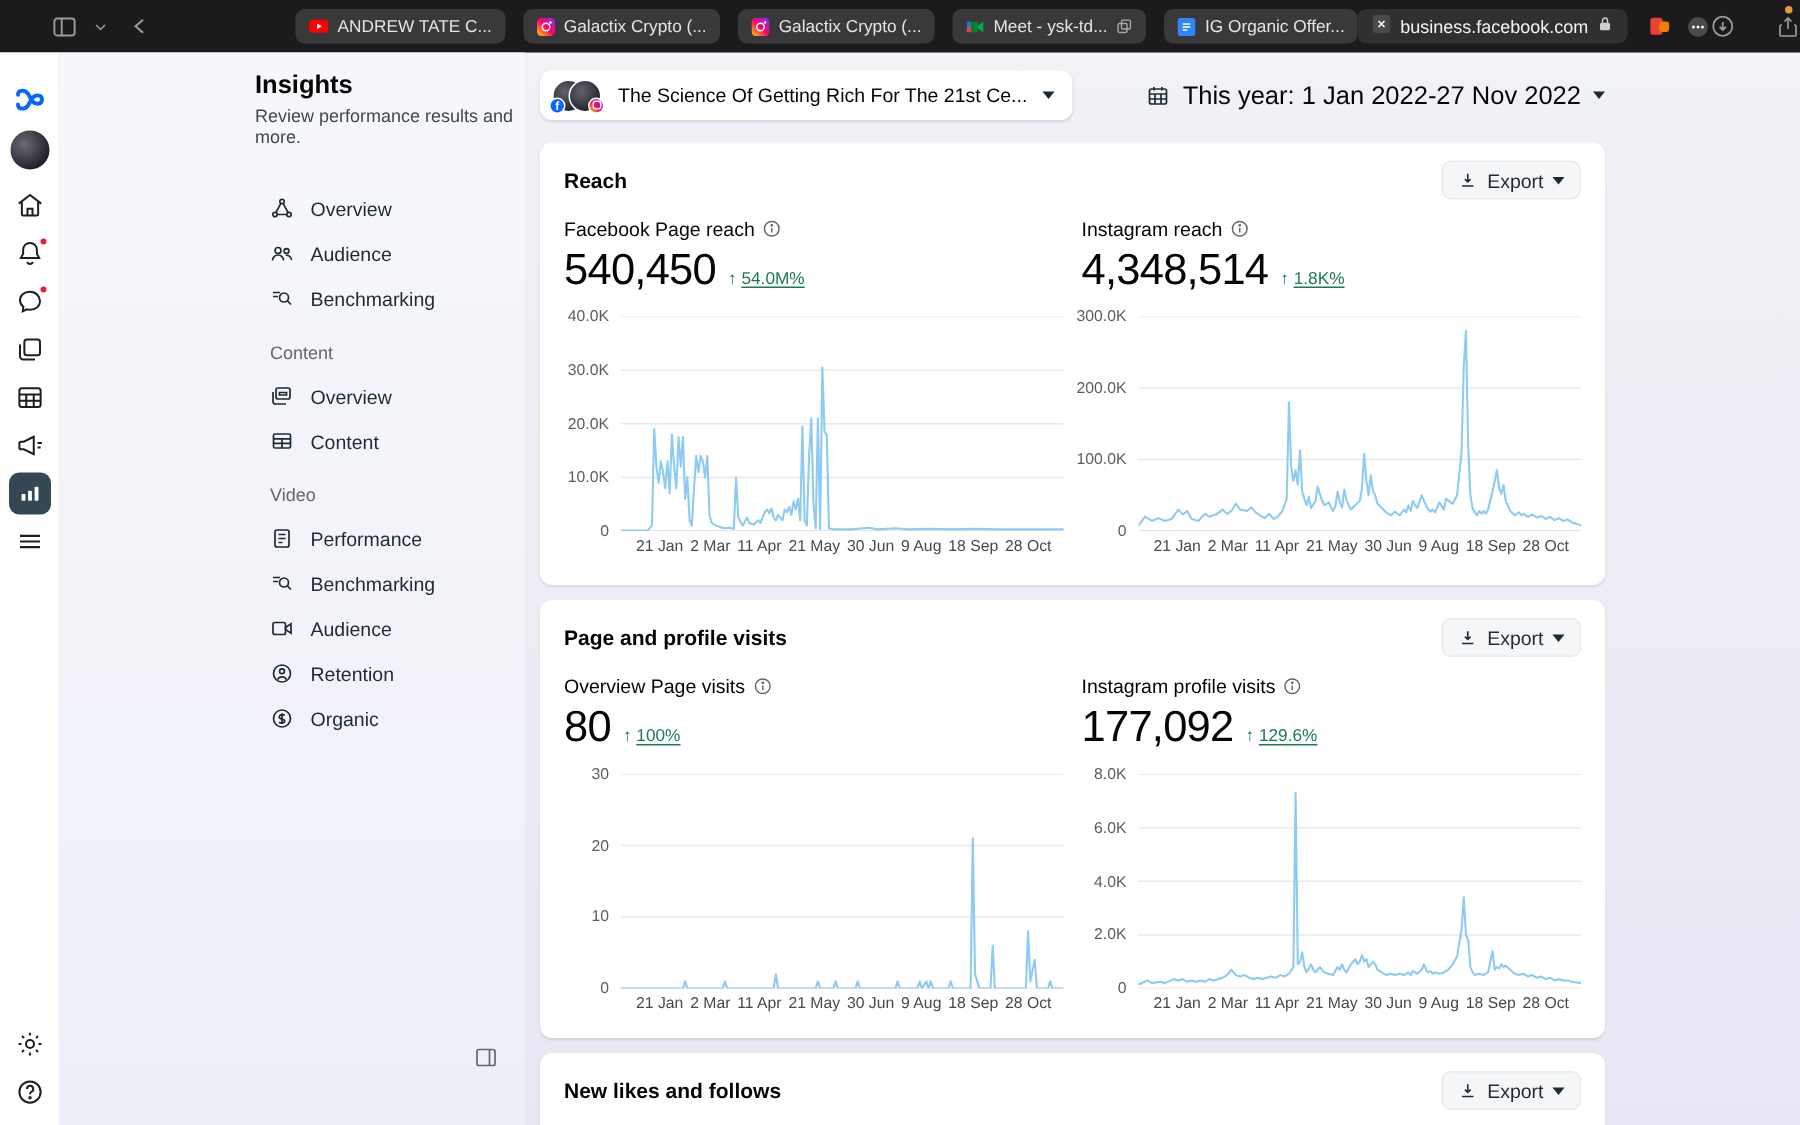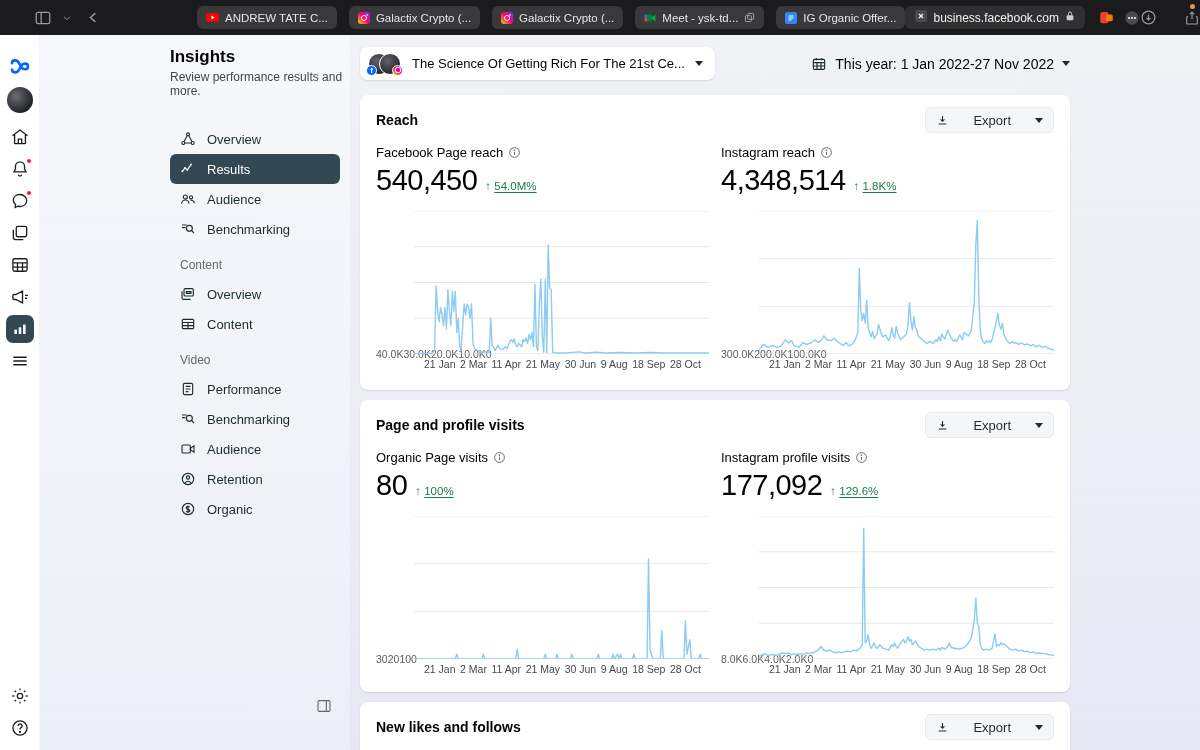--- a/index.html
+++ b/index.html
@@ -44,34 +44,34 @@
   .avatars { position:relative; width:34px; height:24px; }
   .av { width:22px; height:22px; border-radius:50%; background:radial-gradient(circle at 38% 35%, #63636D, #23232B 75%); position:absolute; top:1px; border:1px solid #fff; }
   .av.a1 { left:0; }
   .av.a2 { left:11px; }
   .badge { position:absolute; width:11px; height:11px; border-radius:50%; border:1.5px solid #fff; }
   .badge.fb { left:-3px; bottom:-2px; background:#0866FF; color:#fff; font-size:8px; font-weight:700; display:flex; align-items:center; justify-content:center; }
   .badge.ig { right:-3px; bottom:-2px; background:linear-gradient(45deg,#FFD600,#FF0069,#7638FA); display:flex; align-items:center; justify-content:center; }
   .badge.ig span { width:6px; height:6px; border:1.2px solid #fff; border-radius:2px; display:block; }
   .ps-label { font-size:13px; color:#050505; }
   .caret { width:0; height:0; border-left:4.5px solid transparent; border-right:4.5px solid transparent; border-top:5.5px solid #1C2B33; }
-  .date-selector { display:flex; align-items:center; gap:8px; font-size:14px; color:#050505; cursor:pointer; }
+  .date-selector { display:flex; align-items:center; gap:8px; font-size:17px; color:#050505; cursor:pointer; }
 
   .card { width:710px; background:#fff; border-radius:8px; box-shadow:0 1px 2px rgba(0,0,0,0.10); padding:12px 16px; margin-bottom:10px; }
   .card-head { display:flex; align-items:center; justify-content:space-between;text-align:right; }
   .card-title { font-size:14px; font-weight:700; color:#050505; }
-  .export-btn { height:26px; background:#F5F6F7; border:1px solid #E8EAED; border-radius:6px; display:flex; align-items:center; gap:24px; padding:0 10px; font-size:13px; color:#1C2B33; cursor:pointer; }
+  .export-btn { height:26px; background:#F5F6F7; border:1px solid #E8EAED; border-radius:6px; display:flex; align-items:center; gap:6px; padding:0 10px; font-size:13px; color:#1C2B33; cursor:pointer; }
   .metrics { display:grid; grid-template-columns:1fr 1fr; column-gap:12px; }
   .metric-label { display:flex; align-items:center; gap:5px; font-size:13px; color:#050505; margin-top:12px; }
   .metric-value { display:flex; align-items:baseline; gap:8px; margin-top:4px; }
   .big-num { font-size:29px; font-weight:400; letter-spacing:-0.5px; color:#050505; }
   .trend { font-size:11.5px; color:#1D7A4F; }
   .trend .pct { text-decoration:underline; text-underline-offset:2px; }
   .chart-block { display:grid; grid-template-columns:38px 1fr; grid-template-rows:143px 18px; margin-top:14px; }
-  .ycol { grid-column:1; grid-row:1; display:flex; flex-direction:row; justify-content:space-between; align-items:flex-end; padding-right:8px; margin:-7px 0; }
+  .ycol { grid-column:1; grid-row:1; display:flex; flex-direction:column; justify-content:space-between; align-items:flex-end; padding-right:8px; margin:-7px 0; }
   .ycol span { font-size:10.5px; color:#5A5C61; line-height:14px; white-space:nowrap; }
   .plot { grid-column:2; grid-row:1; position:relative; }
   .xrow { grid-column:2; grid-row:2; display:flex; justify-content:space-between; padding:4px 8px 0 10px; }
   .xrow span { font-size:10.5px; color:#46484C; white-space:nowrap; }
 </style>
 </head>
 <body>
 
 <div class="browser-bar">
   <span class="bicon" style="margin-right:10px;">
@@ -291,30 +291,20 @@
     <div class="nav-list">
       <div class="nav-item">
         <svg width="16" height="16" viewBox="0 0 24 24" fill="none" stroke="currentColor" stroke-width="1.7">
             <circle cx="12" cy="5" r="2.2"></circle>
             <circle cx="5" cy="18" r="2.2"></circle>
             <circle cx="19" cy="18" r="2.2"></circle>
             <path d="M10.9 6.9L6 16M13.1 6.9L18 16M7.3 18h9.4"></path>
           </svg>
         <span>Overview</span>
       </div>
-      <div class="nav-item sel">
-        <svg width="16" height="16" viewBox="0 0 24 24" fill="none" stroke="currentColor" stroke-width="1.8">
-            <path d="M3.5 15.5l4-5 3.5 2.8 5.5-8"></path>
-            <circle cx="3.5" cy="15.5" r="1.4" fill="currentColor" stroke="none"></circle>
-            <circle cx="7.5" cy="10.5" r="1.4" fill="currentColor" stroke="none"></circle>
-            <circle cx="11" cy="13.3" r="1.4" fill="currentColor" stroke="none"></circle>
-            <circle cx="16.5" cy="5.3" r="1.4" fill="currentColor" stroke="none"></circle>
-          </svg>
-        <span>Results</span>
-      </div>
       <div class="nav-item">
         <svg width="16" height="16" viewBox="0 0 24 24" fill="none" stroke="currentColor" stroke-width="1.7">
             <circle cx="8" cy="9" r="3"></circle>
             <path d="M2.5 19a5.5 5.5 0 0 1 11 0"></path>
             <circle cx="16.5" cy="9.5" r="2.4"></circle>
             <path d="M15.8 13.8a5 5 0 0 1 5.7 4.7"></path>
           </svg>
         <span>Audience</span>
       </div>
       <div class="nav-item">
@@ -523,21 +513,21 @@
           <svg width="13" height="13" viewBox="0 0 24 24" fill="none" stroke="#1C2B33" stroke-width="2">
               <path d="M12 3.5v10M8.5 10l3.5 3.5L15.5 10M5 18.5h14"></path>
             </svg>
           <span>Export</span>
           <span class="caret"></span>
         </div>
       </div>
       <div class="metrics">
         <div>
           <div class="metric-label">
-            <span>Organic Page visits</span>
+            <span>Overview Page visits</span>
             <svg width="13" height="13" viewBox="0 0 24 24" fill="none" stroke="#65676B" stroke-width="1.8">
                 <circle cx="12" cy="12" r="9"></circle>
                 <path d="M12 11v5.5"></path>
                 <circle cx="12" cy="7.8" r="0.8" fill="#65676B"></circle>
               </svg>
           </div>
           <div class="metric-value">
             <span class="big-num">80</span>
             <span class="trend"><span>↑</span> <span class="pct">100%</span></span>
           </div>

